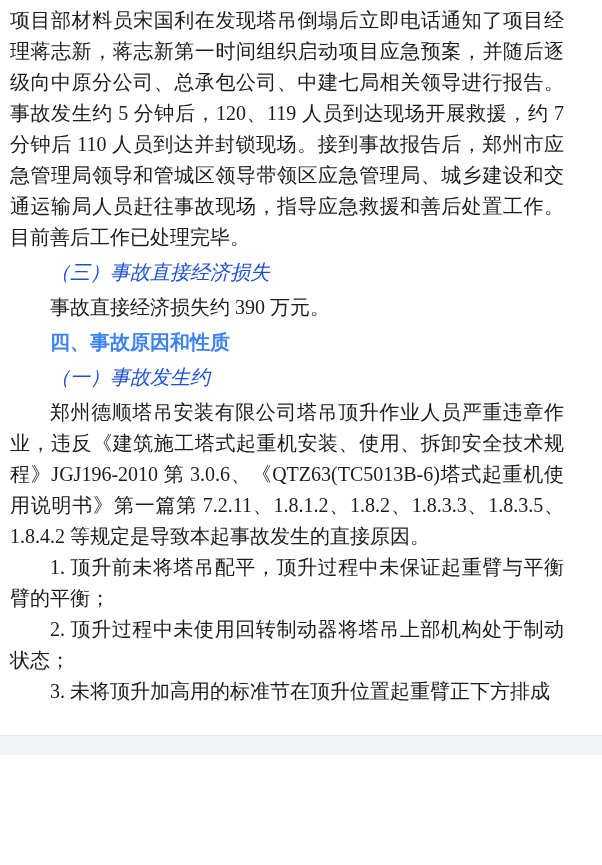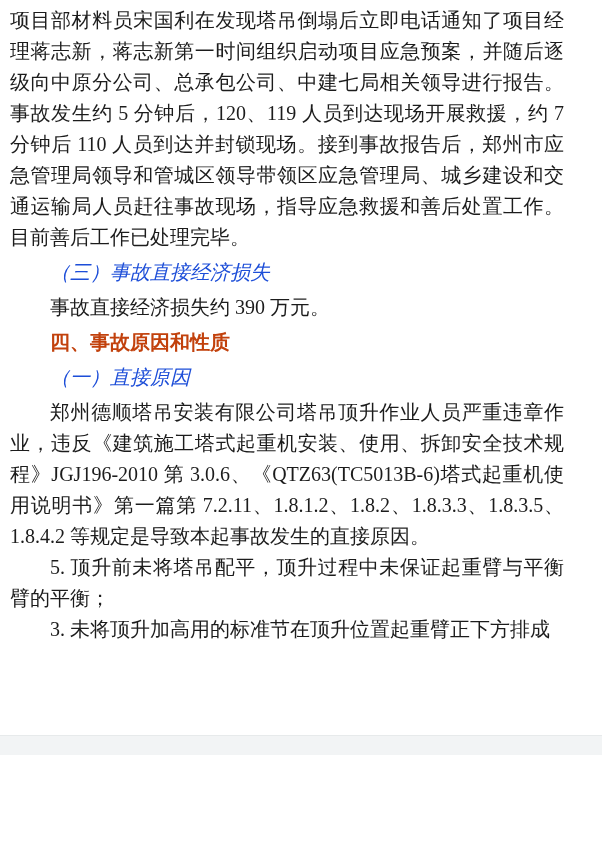--- a/index.html
+++ b/index.html
@@ -35,21 +35,21 @@
   .para.kai {
     font-style: italic;
     margin: 4px 0;
     color: #1d4ed8;
   }
   .para.bold {
     font-family: Liberation Serif, serif;
     font-weight: 700;
     font-style: normal;
     margin: 4px 0;
-    color: #c2410c;
+    color: #3b82f6;
   }
   .page-number {
     position: absolute;
     top: 762px;
     left: 460px;
     font-family: "Liberation Serif", "DejaVu Serif", serif;
     font-size: 17px;
     letter-spacing: 3px;
     color: #2c2c2c;
     white-space: nowrap;
@@ -88,23 +88,24 @@
 </head>
 <body>
 
 <div class="page">
 
   <main class="doc-body">
     <p class="para noindent">项目部材料员宋国利在发现塔吊倒塌后立即电话通知了项目经理蒋志新，蒋志新第一时间组织启动项目应急预案，并随后逐级向中原分公司、总承包公司、中建七局相关领导进行报告。事故发生约 5 分钟后，120、119 人员到达现场开展救援，约 7 分钟后 110 人员到达并封锁现场。接到事故报告后，郑州市应急管理局领导和管城区领导带领区应急管理局、城乡建设和交通运输局人员赶往事故现场，指导应急救援和善后处置工作。目前善后工作已处理完毕。</p>
     <p class="para kai">（三）事故直接经济损失</p>
     <p class="para">事故直接经济损失约 390 万元。</p>
     <p class="para bold">四、事故原因和性质</p>
-    <p class="para kai">（一）直接原因</p>
+    <p class="para kai">（一）事故发生约</p>
     <p class="para">郑州德顺塔吊安装有限公司塔吊顶升作业人员严重违章作业，违反《建筑施工塔式起重机安装、使用、拆卸安全技术规程》JGJ196-2010 第 3.0.6、《QTZ63(TC5013B-6)塔式起重机使用说明书》第一篇第 7.2.11、1.8.1.2、1.8.2、1.8.3.3、1.8.3.5、1.8.4.2 等规定是导致本起事故发生的直接原因。</p>
-    <p class="para">5. 顶升前未将塔吊配平，顶升过程中未保证起重臂与平衡臂的平衡；</p>
+    <p class="para">1. 顶升前未将塔吊配平，顶升过程中未保证起重臂与平衡臂的平衡；</p>
+    <p class="para">2. 顶升过程中未使用回转制动器将塔吊上部机构处于制动状态；</p>
     <p class="para">3. 未将顶升加高用的标准节在顶升位置起重臂正下方排成</p>
   </main>
 
   <div class="page-number">- 13 -</div>
 
   <div class="watermark">
     <span class="wm-icon">
       <svg width="38" height="30" viewBox="0 0 38 30" xmlns="http://www.w3.org/2000/svg">
         <g fill="#ffffff" stroke="#cdd0d1" stroke-width="1.6">
           <path d="M14 2.2c-6.2 0-11.2 3.9-11.2 8.7 0 2.7 1.6 5.1 4 6.7l-1 3.4 3.9-2c1.3.4 2.8.6 4.3.6 6.2 0 11.2-3.9 11.2-8.7S20.2 2.2 14 2.2z"></path>

